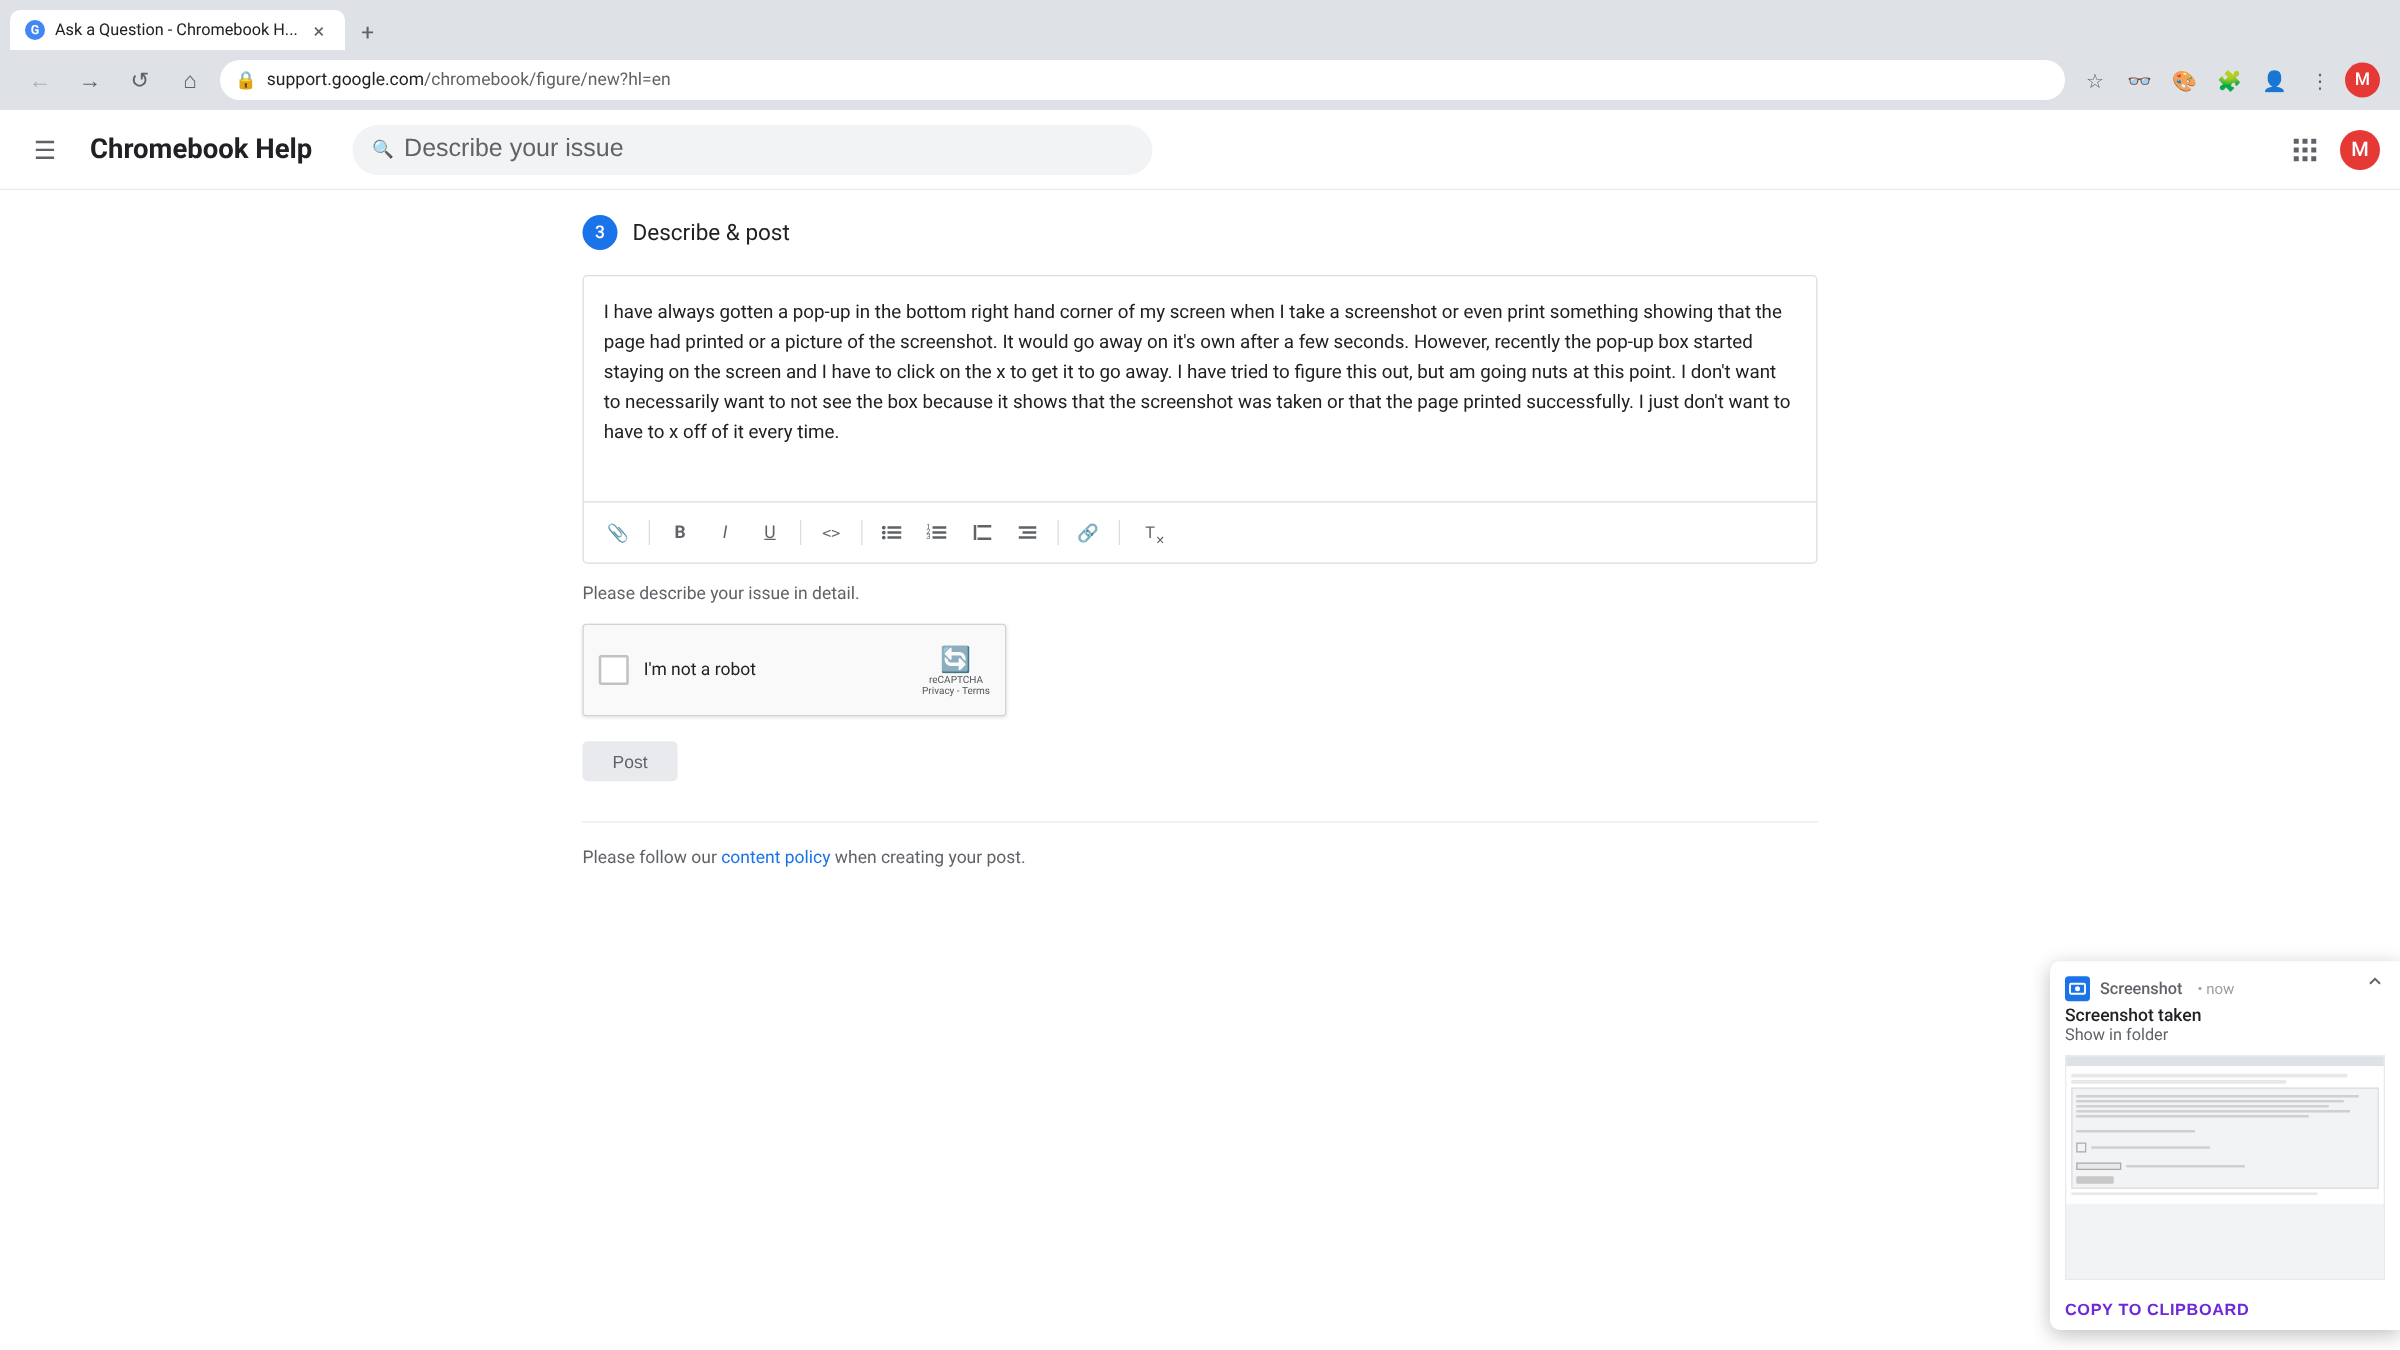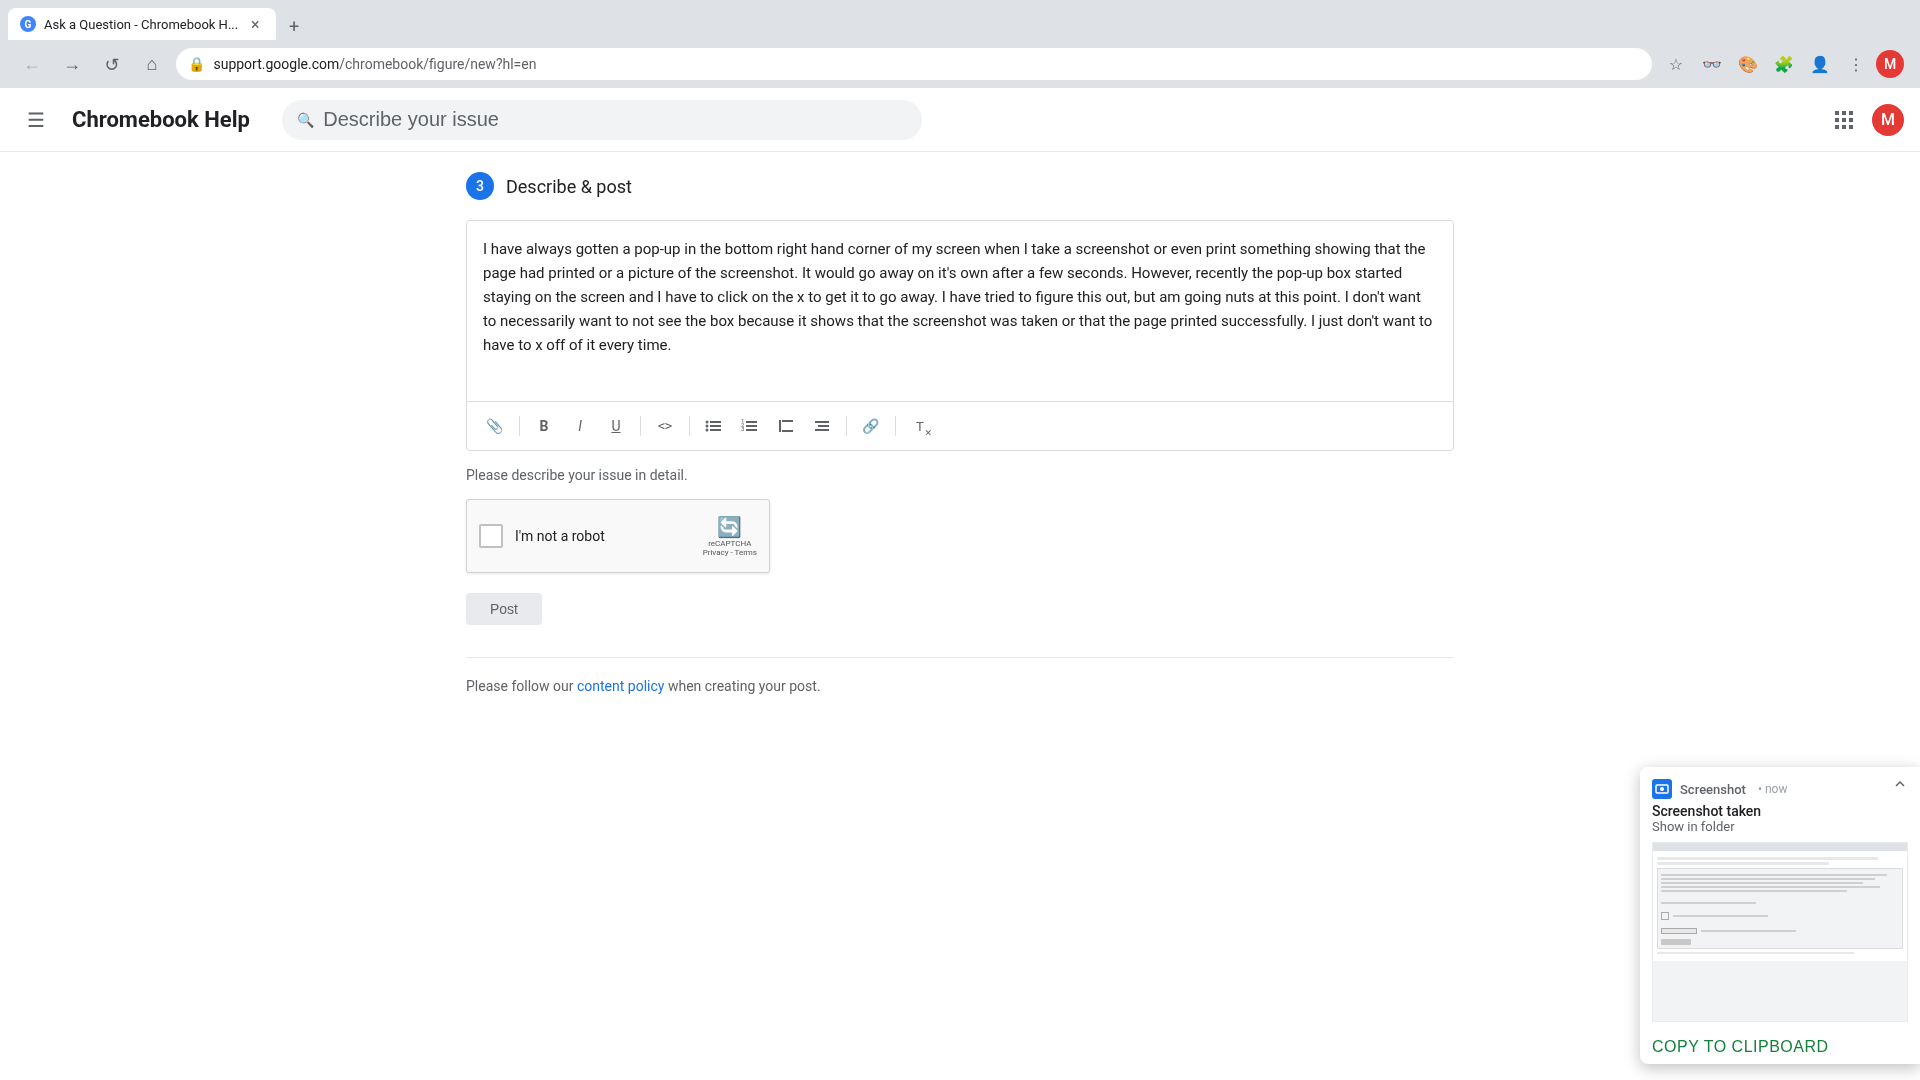--- a/index.html
+++ b/index.html
@@ -57,21 +57,21 @@
 
     .placeholder-text { color: #5f6368; font-size: 14px; margin-bottom: 16px; }
 
     
     .subscribe-row { display: flex; align-items: center; gap: 10px; margin-bottom: 20px; }
     .custom-checkbox { width: 18px; height: 18px; border: 2px solid #1a73e8; border-radius: 2px; background: #1a73e8; display: flex; align-items: center; justify-content: center; cursor: pointer; flex-shrink: 0; }
     .custom-checkbox svg { width: 12px; height: 12px; }
     .subscribe-label { font-size: 14px; color: #202124; }
 
     
-    .recaptcha-box { width: 304px; height: 74px; border: 1px solid #d3d3d3; border-radius: 3px; background: #f9f9f9; display: flex; align-items: center; padding: 0 12px; gap: 12px; margin-bottom: 20px; box-shadow: 0 1px 3px rgba(0,0,0,0.1); }
+    .recaptcha-box { width: 339px; height: 74px; border: 1px solid #d3d3d3; border-radius: 3px; background: #f9f9f9; display: flex; align-items: center; padding: 0 12px; gap: 12px; margin-bottom: 20px; box-shadow: 0 1px 3px rgba(0,0,0,0.1); }
     .captcha-checkbox { width: 24px; height: 24px; border: 2px solid #c1c1c1; border-radius: 2px; background: #fff; flex-shrink: 0; cursor: pointer; }
     .captcha-label { font-size: 14px; color: #202124; flex: 1; }
     .captcha-logo-area { display: flex; flex-direction: column; align-items: center; }
     .captcha-logo { font-size: 20px; color: #4285f4; }
     .captcha-brand { font-size: 8px; color: #555; }
     .captcha-terms { font-size: 8px; color: #555; }
 
     
     .post-btn { background: #e8eaed; color: #5f6368; border: none; border-radius: 4px; padding: 8px 24px; font-size: 14px; cursor: pointer; margin-bottom: 32px; }
 
@@ -84,21 +84,21 @@
     .notif-header { display: flex; align-items: center; padding: 12px 12px 0 12px; gap: 8px; }
     .notif-app-icon { width: 20px; height: 20px; background: #1a73e8; border-radius: 3px; display: flex; align-items: center; justify-content: center; color: #fff; font-size: 11px; }
     .notif-app-name { font-size: 13px; color: #5f6368; font-weight: 500; }
     .notif-time { font-size: 12px; color: #9aa0a6; margin-left: 4px; }
     .notif-expand { margin-left: auto; cursor: pointer; color: #5f6368; }
     .notif-body { padding: 4px 12px 8px 12px; }
     .notif-title { font-size: 14px; font-weight: 500; color: #202124; }
     .notif-subtitle { font-size: 13px; color: #5f6368; margin-bottom: 8px; }
     .notif-thumbnail { width: 100%; height: 180px; background: #f1f3f4; border: 1px solid #e8eaed; overflow: hidden; position: relative; }
     .notif-actions { padding: 8px 12px; }
-    .copy-btn { background: transparent; border: none; color: #15803d; font-size: 16px; font-weight: 400; cursor: pointer; text-transform: uppercase; letter-spacing: 0.5px; padding: 0; }
+    .copy-btn { background: transparent; border: none; color: #6d28d9; font-size: 13px; font-weight: 700; cursor: pointer; text-transform: uppercase; letter-spacing: 0.5px; padding: 0; }
   </style>
 </head>
 <body>
 
 <div class="browser-chrome">
 
   <div class="tab-bar">
     <div class="tab">
       <div class="favicon" style="width:16px;height:16px;background:#4285f4;border-radius:50%;display:flex;align-items:center;justify-content:center;color:#fff;font-size:10px;font-weight:bold;">G</div>
       <span class="tab-title">Ask a Question - Chromebook H...</span>

